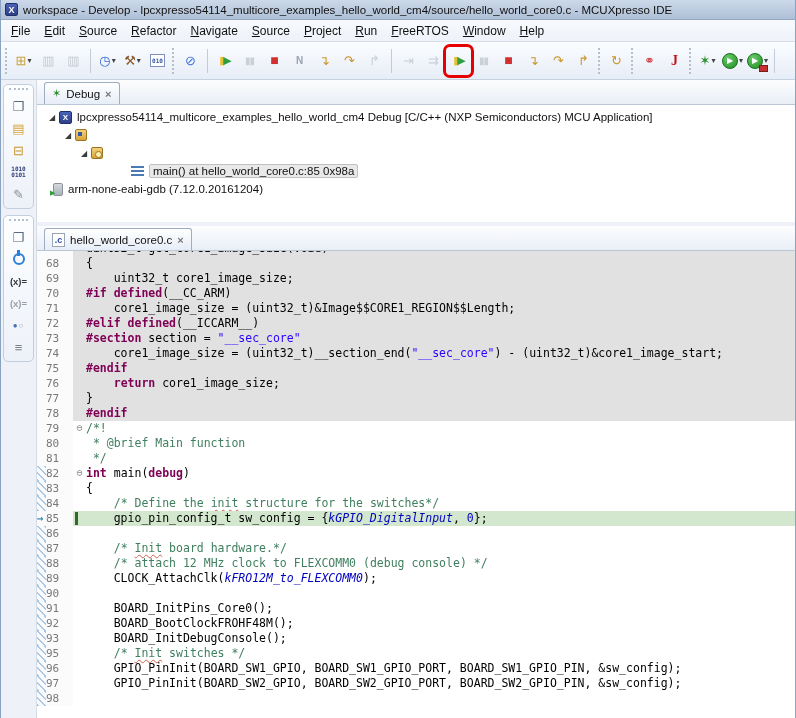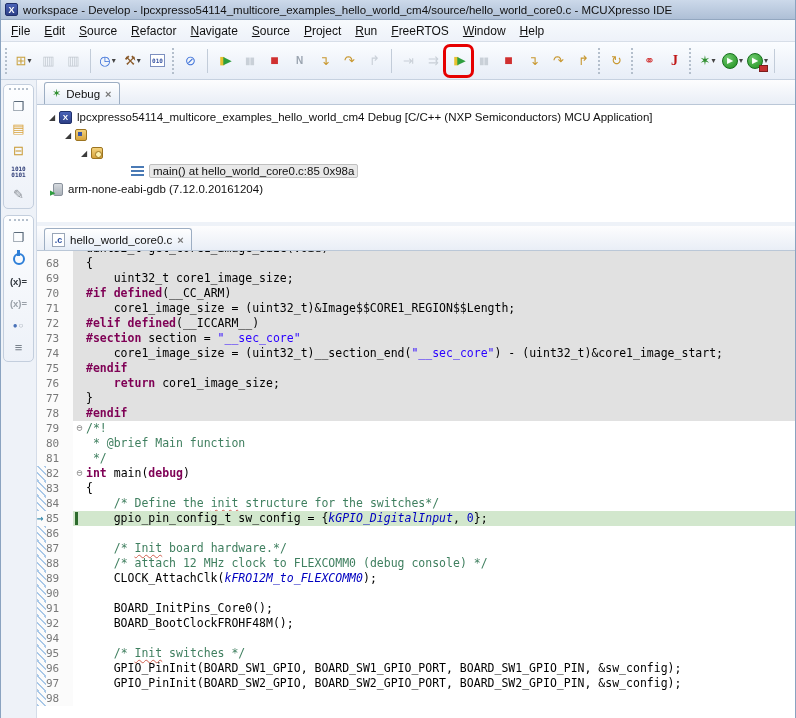--- a/index.html
+++ b/index.html
@@ -550,24 +550,24 @@
             <div class="cl" data-name="code-line">
               <span class="ann hatch" data-name="range-indicator"></span>
               <span class="ln" data-name="line-number">92</span>
               <span class="lbody" data-name="code-line-body">
                 <span class="fold" data-name="fold-margin"></span>
                 <span class="codetext" data-name="code-text"><span>    BOARD_BootClockFROHF48M();</span></span>
               </span>
             </div>
             <div class="cl" data-name="code-line">
               <span class="ann hatch" data-name="range-indicator"></span>
-              <span class="ln" data-name="line-number">94</span>
-              <span class="lbody" data-name="code-line-body">
-                <span class="fold" data-name="fold-margin"></span>
-                <span class="codetext" data-name="code-text"></span>
+              <span class="ln" data-name="line-number">93</span>
+              <span class="lbody" data-name="code-line-body">
+                <span class="fold" data-name="fold-margin"></span>
+                <span class="codetext" data-name="code-text"><span>    BOARD_InitDebugConsole();</span></span>
               </span>
             </div>
             <div class="cl" data-name="code-line">
               <span class="ann hatch" data-name="range-indicator"></span>
               <span class="ln" data-name="line-number">95</span>
               <span class="lbody" data-name="code-line-body">
                 <span class="fold" data-name="fold-margin"></span>
                 <span class="codetext" data-name="code-text"><span>    </span><span class="cm">/* </span><span class="sp">Init</span><span class="cm"> switches */</span></span>
               </span>
             </div>

